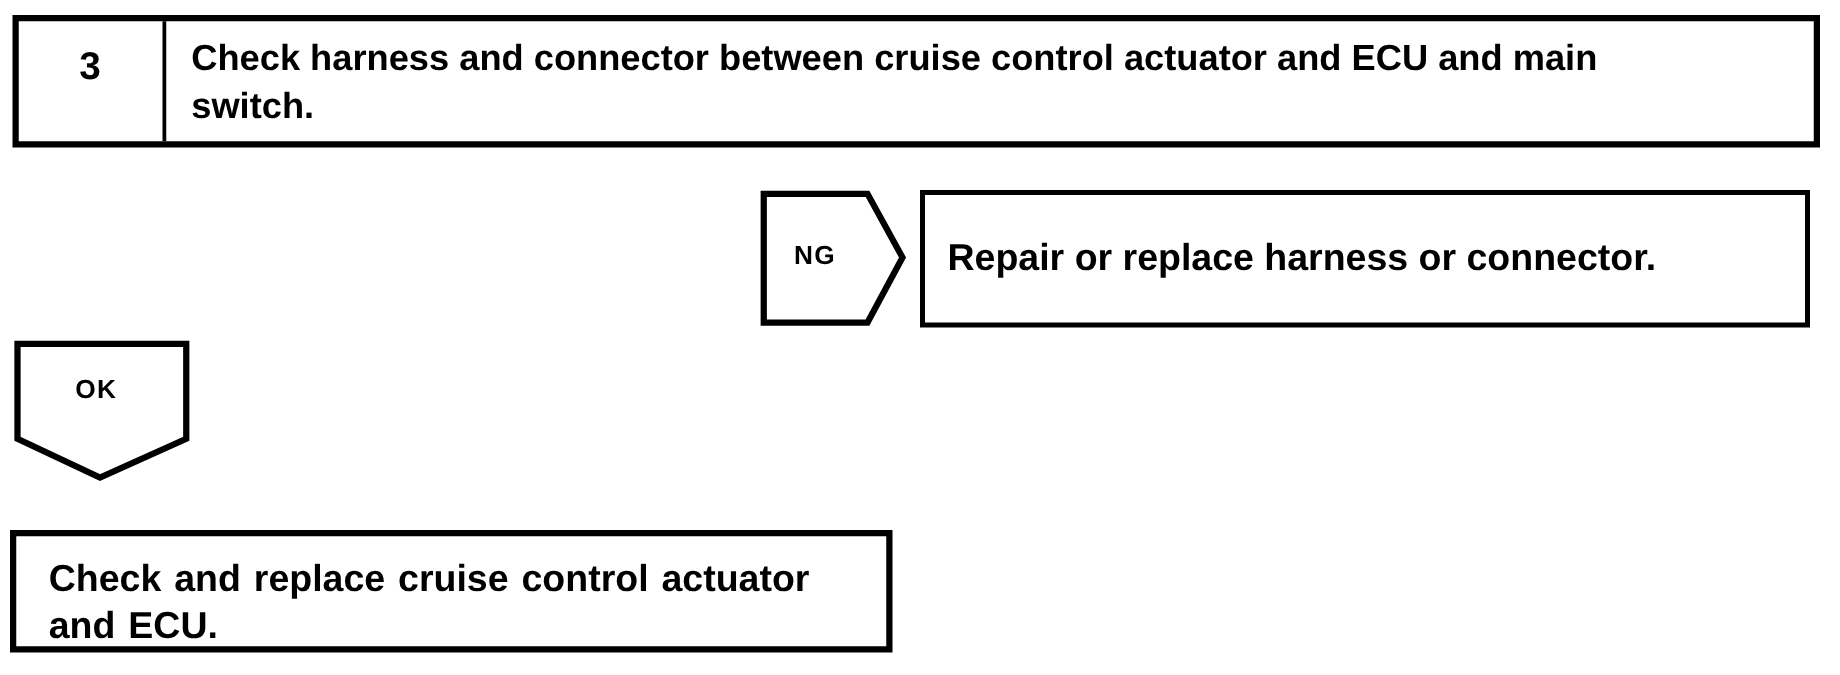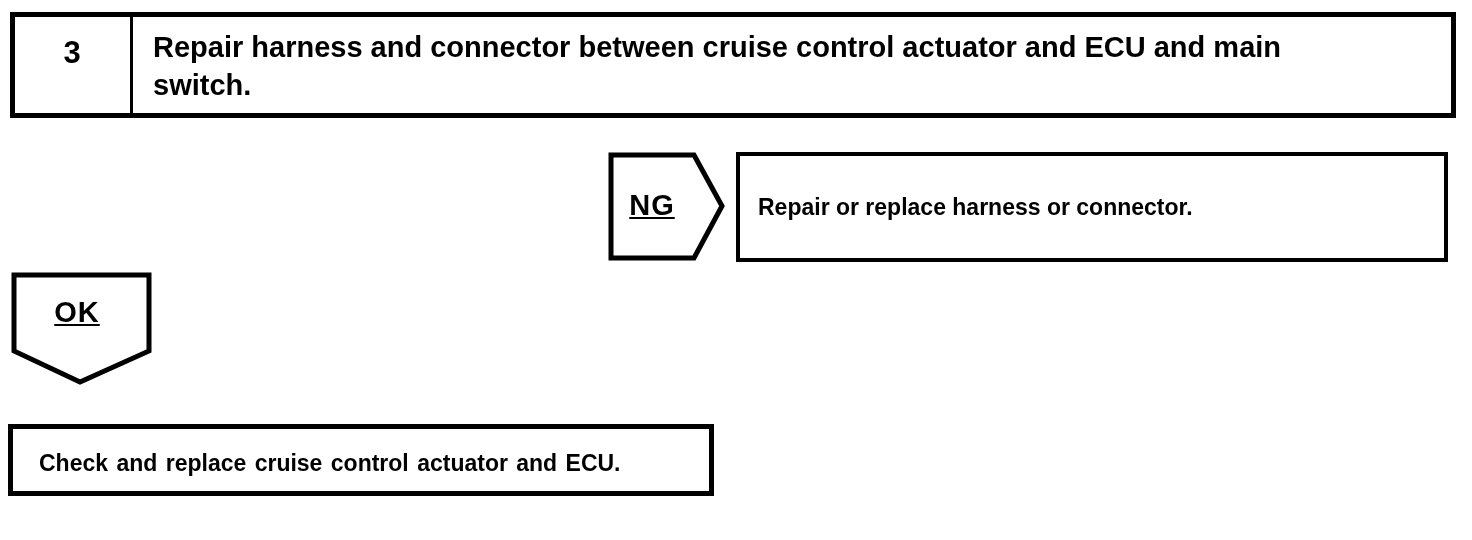--- a/index.html
+++ b/index.html
@@ -56,70 +56,69 @@
     position: absolute;
   }
   .connector svg {
     display: block;
   }
   .connector-label {
     position: absolute;
     display: flex;
     align-items: center;
     justify-content: center;
-    font-size: 29px;
+    font-size: 21px;
     letter-spacing: 1px;
-    text-decoration: underline;
   }
   .ng-connector { left: 608px; top: 152px; }
   .ng-connector .connector-label {
     left: 0; top: 0; width: 88px; height: 106px;
   }
   .ok-connector { left: 11px; top: 272px; }
   .ok-connector .connector-label {
     left: 0; top: 0; width: 132px; height: 80px;
   }
 
   
   .action-box {
     position: absolute;
     border: 4px solid #000000;
     box-sizing: border-box;
     background: #ffffff;
-    font-size: 23px;
+    font-size: 30px;
   }
   .ng-action-box {
     left: 736px;
     top: 152px;
     width: 712px;
     height: 110px;
     display: flex;
     align-items: center;
     padding-left: 18px;
   }
   .ok-action-box {
     left: 8px;
     top: 424px;
     width: 706px;
-    height: 72px;
+    height: 98px;
     border-width: 5px;
     padding: 16px 6px 0 26px;
     line-height: 37px;
     word-spacing: 2px;
   }
 </style>
 </head>
 <body>
 
 <div class="flowchart">
 
   <div class="step-box">
     <div class="step-number-cell">3</div>
     <div class="step-instruction-cell">
-      <span class="instruction-text">Repair harness and connector between cruise control actuator and ECU and main switch.</span>
+      <span class="instruction-text">Check harness and connector between cruise control actuator and ECU and main switch.</span>
     </div>
   </div>
 
   <div class="connector ng-connector">
     <svg width="118" height="110" viewBox="0 0 118 110">
       <polygon points="3,3 86,3 114,54 86,106 3,106" fill="#ffffff" stroke="#000000" stroke-width="5"></polygon>
     </svg>
     <div class="connector-label">NG</div>
   </div>
 

